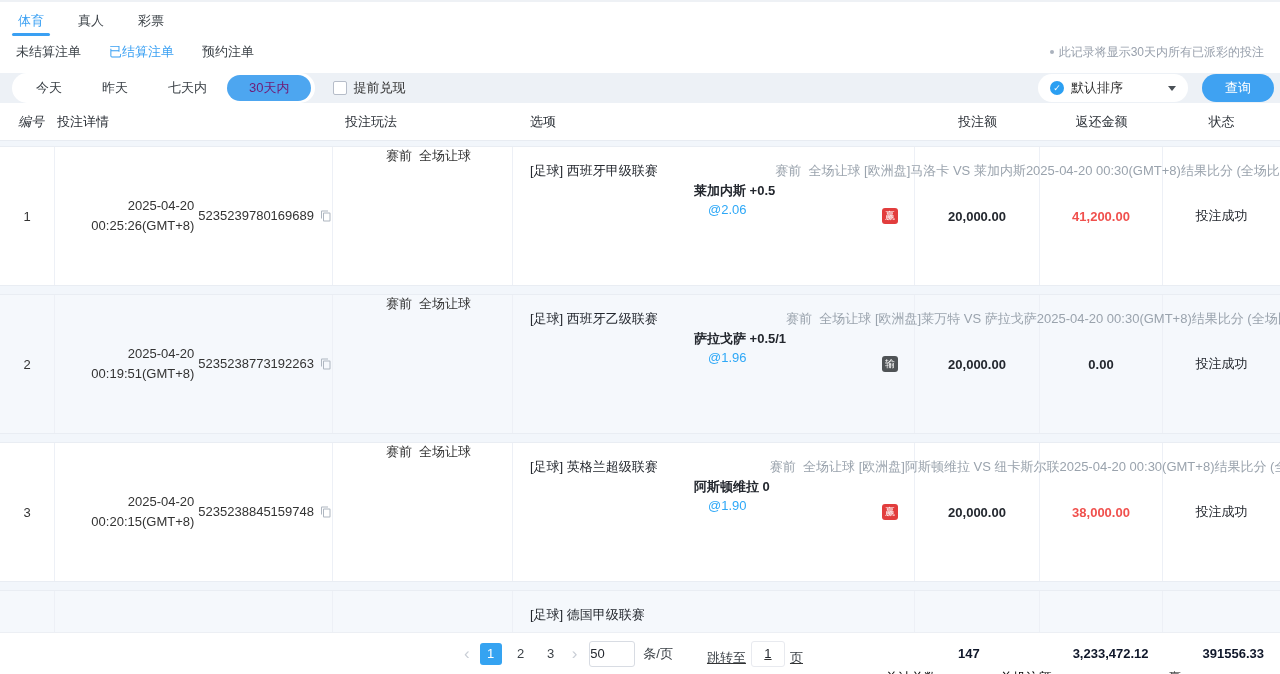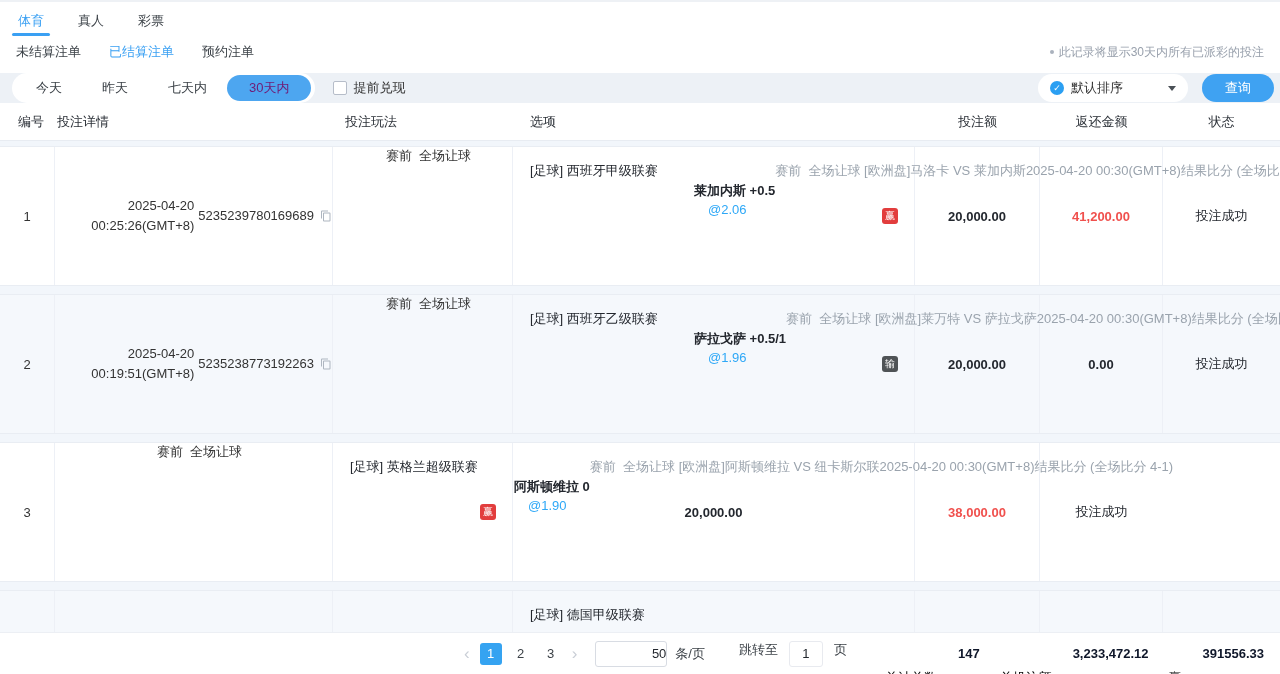--- a/index.html
+++ b/index.html
@@ -30,21 +30,21 @@
   .filter-right { margin-left:auto; display:flex; align-items:center; gap:14px; }
   .sortsel { background:#fff; border-radius:15px; height:28px; width:150px; display:flex; align-items:center; gap:7px; padding:0 12px; cursor:pointer; }
   .checkcircle { width:14px; height:14px; border-radius:50%; background:#2b9ff2; color:#fff; font-size:9px; line-height:14px; text-align:center; flex:0 0 auto; }
   .sortsel .caret { margin-left:auto; width:0; height:0; border-left:4px solid transparent; border-right:4px solid transparent; border-top:5px solid #4a5056; }
   .datebox { background:#fff; border-radius:4px; height:28px; width:178px; display:flex; align-items:center; justify-content:center; gap:8px; cursor:pointer; color:#23272e; }
   .searchbtn { background:#3fa2f2; color:#fff; border:none; border-radius:15px; height:28px; width:72px; font-size:13px; cursor:pointer; }
 
   
   .thead { height:38px; display:grid; grid-template-columns:55px 278px 180px 402px 125px 123px 117px; align-items:center; border-bottom:1px solid #e8ecf2; }
   .th { color:#2a2f36; }
-  .th:nth-child(1){ padding-left:18px; }
+  .th:nth-child(1){ padding-left:18px;font-style:italic; }
   .th:nth-child(2){ padding-left:2px; }
   .th:nth-child(3){ padding-left:12px; }
   .th:nth-child(4){ padding-left:17px; }
   .th.cen { text-align:center; }
 
   .tbody { height:492px; overflow:hidden; background:#f2f6fb; padding-top:5px; }
   .trow { height:140px; display:grid; grid-template-columns:55px 278px 180px 402px 125px 123px 117px; background:#fff; border-top:1px solid #e9edf3; border-bottom:1px solid #e9edf3; margin-bottom:8px; }
   .trow.alt { background:#f5f8fc; }
   .trow:last-child { margin-bottom:0; }
   .c { border-right:1px solid #edf0f6; display:flex; flex-direction:row; justify-content:center; }
@@ -67,24 +67,24 @@
   .c-ret { align-items:center; flex-direction:row; justify-content:center; font-weight:bold; color:#23272e; }
   .c-ret.red { color:#f0504d; }
   .c-status { align-items:center; flex-direction:row; justify-content:center; color:#23272e; }
 
   
   .footer { height:42px; background:#fff; border-top:1px solid #eceff4; display:flex; align-items:center; padding:0 16px 0 0; position:absolute; bottom:0; left:0; right:0; }
   .pager { display:flex; align-items:center; gap:8px; margin-left:462px; }
   .parrow { color:#c9ced6; font-size:17px; cursor:pointer; padding:0 2px; user-select:none; }
   .pnum { min-width:22px; height:22px; line-height:22px; text-align:center; border-radius:3px; color:#3c4248; cursor:pointer; padding:0 3px; }
   .pnum.active { background:#35a3f1; color:#fff; }
-  .psize { width:72px; height:26px; border:1px solid #d8dce3; border-radius:3px; text-align:right; font-size:13px; margin-left:8px; color:#23272e; font-family:inherit; }
+  .psize { width:46px; height:26px; border:1px solid #d8dce3; border-radius:3px; text-align:left; font-size:13px; margin-left:2px; color:#23272e; font-family:inherit; }
   .plabel { color:#3c4248; }
   .pjump { width:34px; height:26px; border:1px solid #e8eaef; border-radius:3px; text-align:center; font-size:13px; color:#23272e; font-family:inherit; }
-  .jumpwrap { display:flex; align-items:flex-start; gap:11px; margin-left:26px; }
+  .jumpwrap { display:flex; align-items:flex-end; gap:5px; margin-left:26px;text-decoration:underline; }
   .summary { margin-left:auto; display:flex; align-items:center; gap:8px; }
   .sl { color:#000000;margin-top:48px; }
   .sv { color:#0f172a; font-weight:bold; margin-right:12px; }
   .sv:last-child { margin-right:0; }
 </style>
 </head>
 <body>
 
 <div class="page">
 
@@ -194,20 +194,31 @@
         <div class="l sub">结果比分 (全场比分 5-2)</div>
         <span class="badge lose">输</span>
       </div>
       <div class="c c-amt">20,000.00</div>
       <div class="c c-ret">0.00</div>
       <div class="c c-status">投注成功</div>
     </div>
 
     <div class="trow">
       <div class="c c-no">3</div>
+      <div class="c c-detail">
+        <div class="line">2025-04-20 00:20:15(GMT+8)</div>
+        <div class="line">
+          <span>5235238845159748</span>
+          <span class="copy">
+              <svg width="12" height="12" viewBox="0 0 24 24">
+                <path fill="#aeb6c0" d="M16 1H4a2 2 0 0 0-2 2v14h2V3h12V1zm3 4H8a2 2 0 0 0-2 2v14a2 2 0 0 0 2 2h11a2 2 0 0 0 2-2V7a2 2 0 0 0-2-2zm0 16H8V7h11v14z"></path>
+              </svg>
+            </span>
+        </div>
+      </div>
       <div class="c c-play">赛前  全场让球</div>
       <div class="c c-opt">
         <div class="l league">[足球] 英格兰超级联赛</div>
         <div class="l pickline">
           <span class="pick">阿斯顿维拉 0</span>
           <span class="odds">@1.90</span>
         </div>
         <div class="l sub">赛前  全场让球 [欧洲盘]</div>
         <div class="l sub">阿斯顿维拉 VS 纽卡斯尔联</div>
         <div class="l sub">2025-04-20 00:30(GMT+8)</div>

